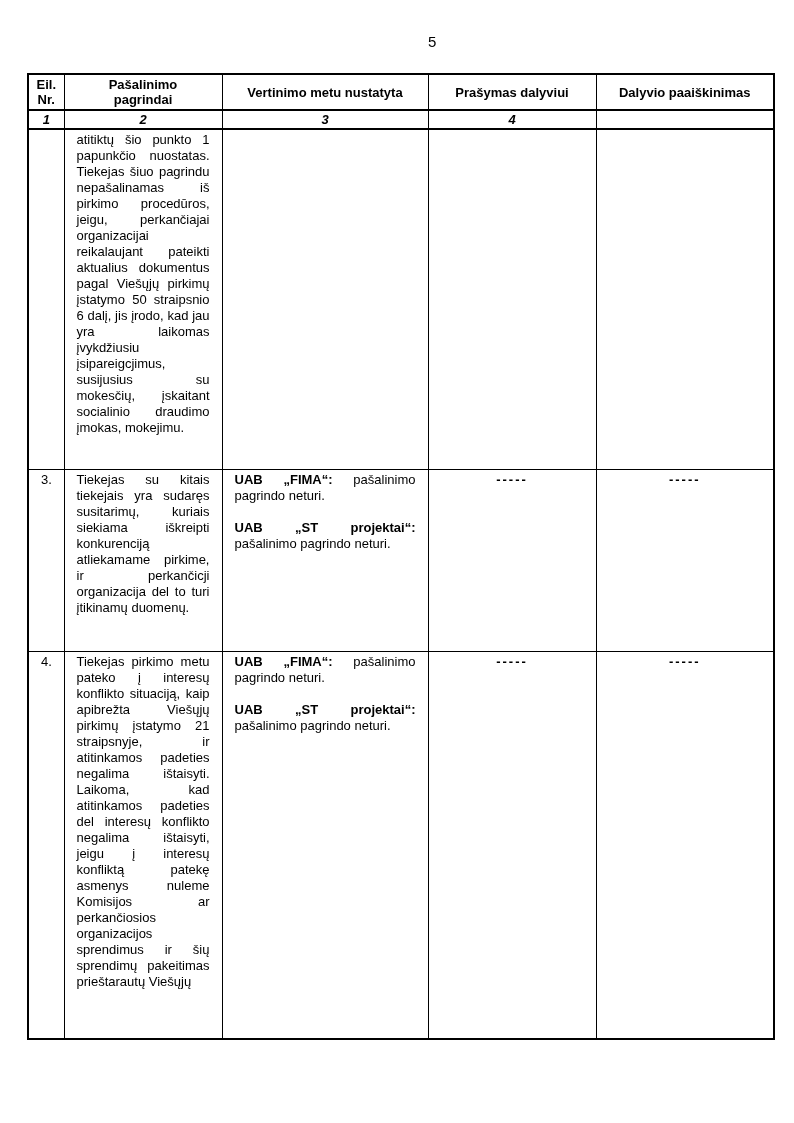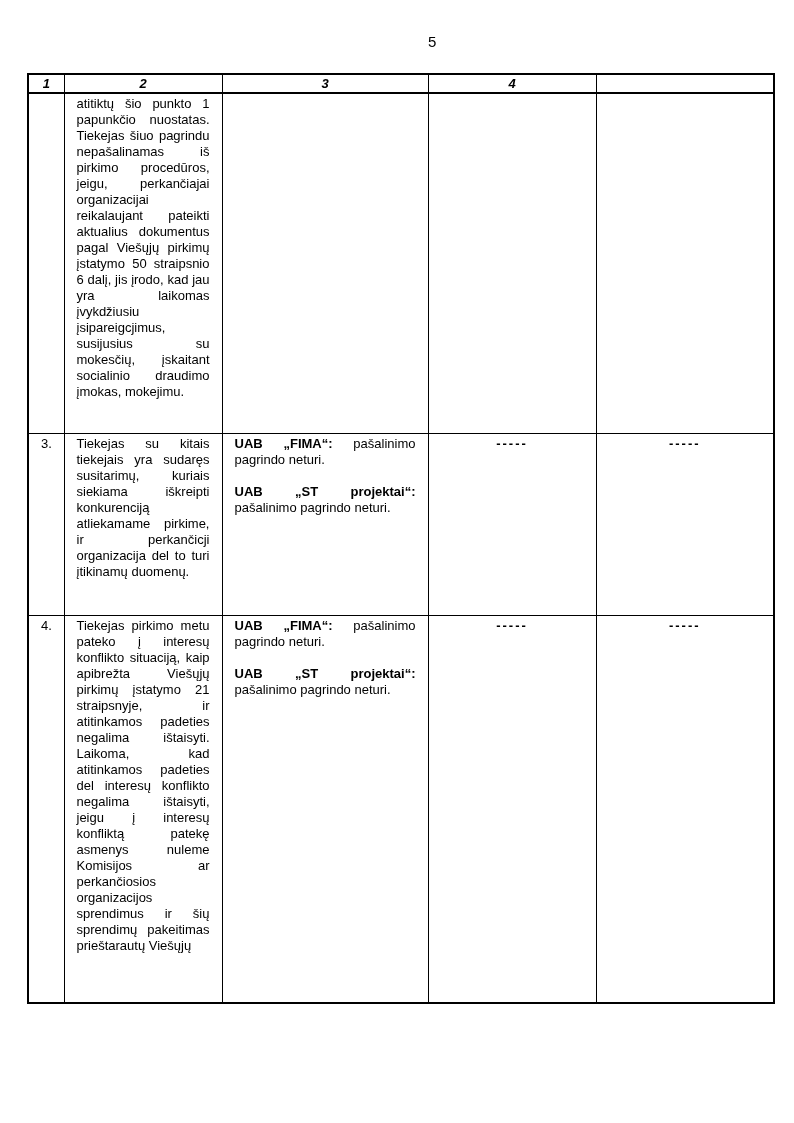--- a/index.html
+++ b/index.html
@@ -70,20 +70,29 @@
 
 <table class="doc-table">
   <colgroup>
     <col style="width:36px">
     <col style="width:158px">
     <col style="width:206px">
     <col style="width:168px">
     <col style="width:178px">
   </colgroup>
   <tbody>
+    <tr class="header-row">
+      <th>Eil.
+Nr.</th>
+      <th>Pašalinimo
+pagrindai</th>
+      <th>Vertinimo metu nustatyta</th>
+      <th>Prašymas dalyviui</th>
+      <th>Dalyvio paaiškinimas</th>
+    </tr>
     <tr class="numbers-row">
       <td>1</td>
       <td>2</td>
       <td>3</td>
       <td>4</td>
       <td></td>
     </tr>
 
     <tr class="body-row row-cont">
       <td class="nr-cell"></td>

